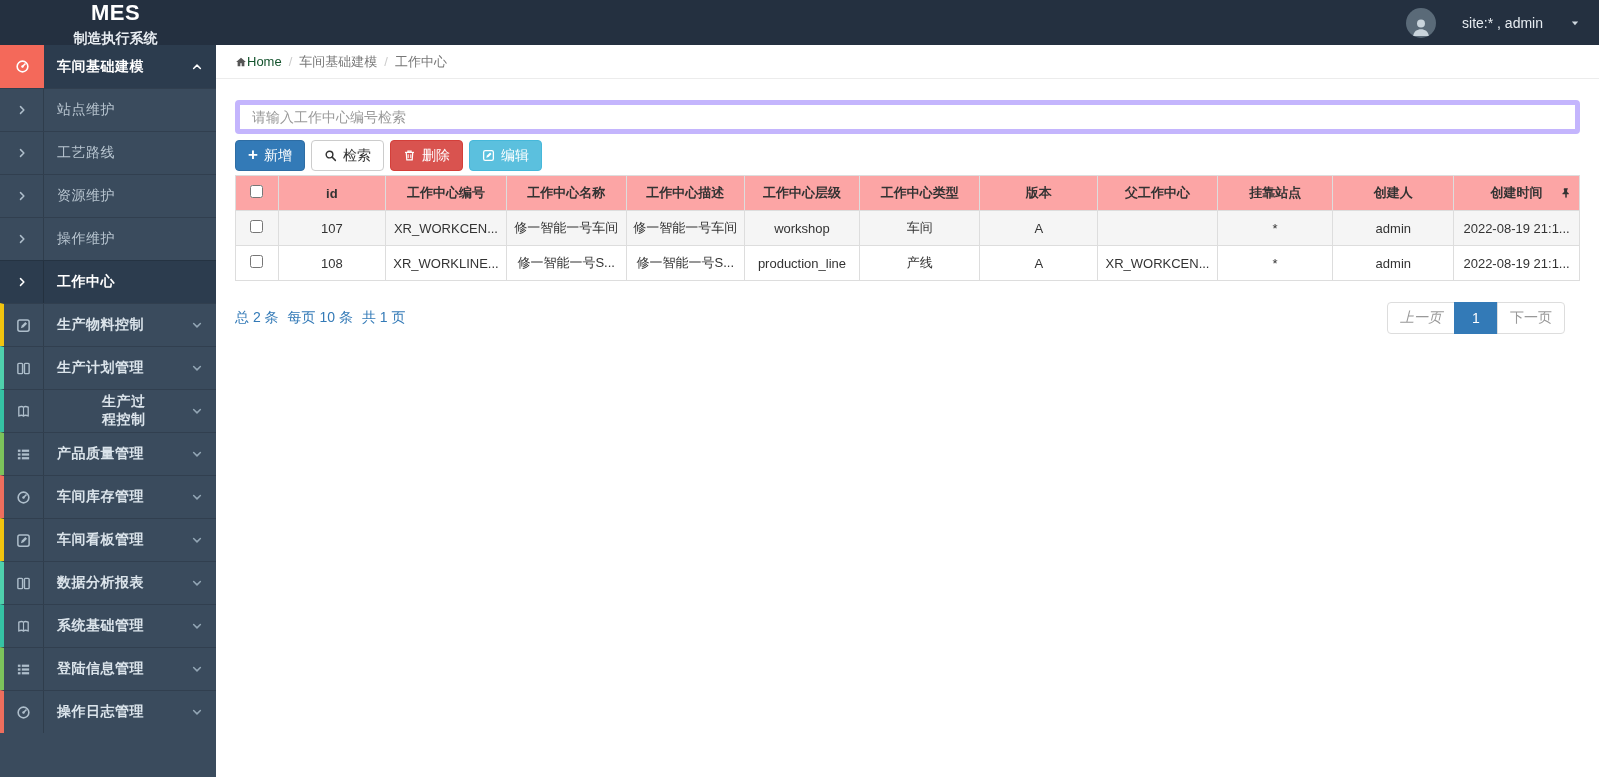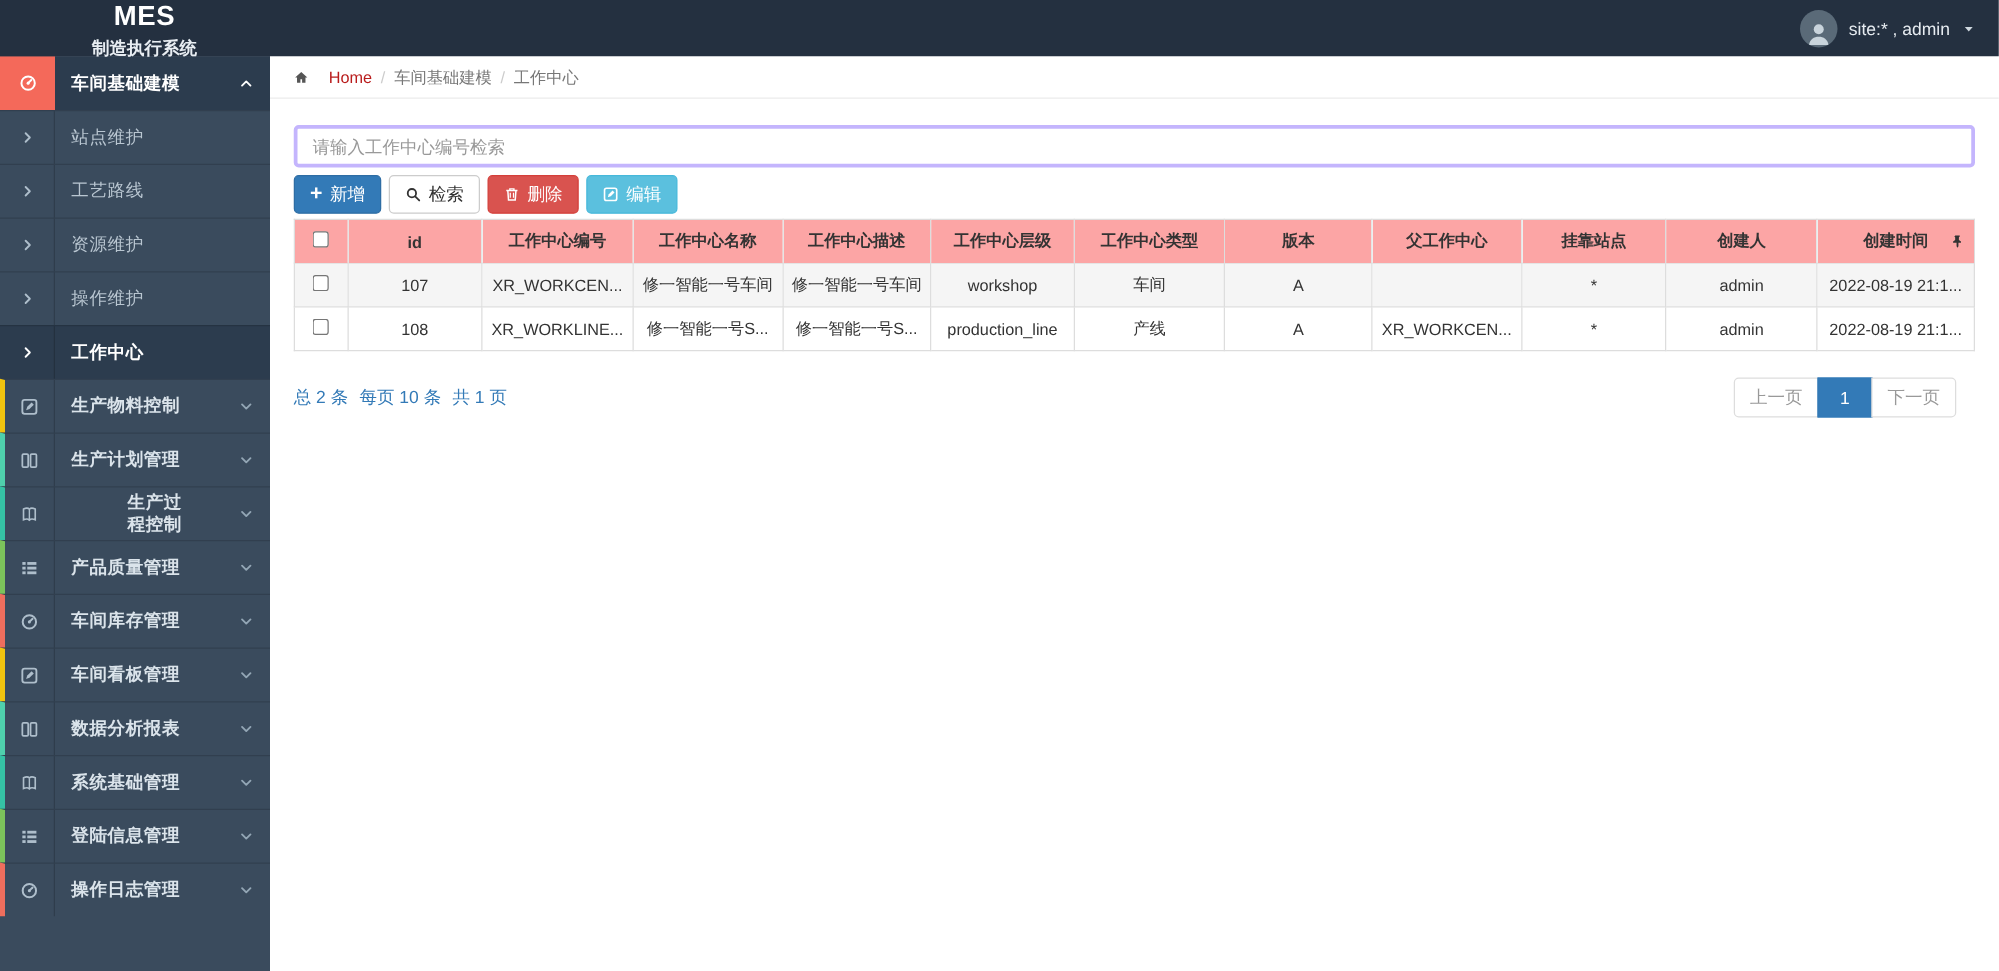--- a/index.html
+++ b/index.html
@@ -6,21 +6,21 @@
   html,body { width:1599px; height:777px; overflow:hidden;
     font-family:"Liberation Sans","DejaVu Sans",sans-serif; background:#fff; }
 
   
   .topbar { position:absolute; left:0; top:0; width:1599px; height:45px;
     background:var(--topbar); display:flex; align-items:center; z-index:5; }
   .logo { width:216px; height:45px; display:flex; align-items:center; padding-left:15px; cursor:pointer;flex-direction:column; }
   .logo-bold { color:#fff; font-size:22px; font-weight:800; letter-spacing:.5px; }
   .logo-rest { color:#e8edf2; font-size:14px; font-weight:700; margin-top:4px; }
   .topbar-spacer { flex:1; }
-  .user-menu { display:flex; align-items:center; gap:9px; padding:0 18px; height:48px; cursor:pointer; }
+  .user-menu { display:flex; align-items:center; gap:26px; padding:0 18px; height:48px; cursor:pointer; }
   .avatar { width:30px; height:30px; border-radius:50%; background:#5a6a78; overflow:hidden;
     display:flex; align-items:flex-end; justify-content:center; color:#c9d4dc; }
   .user-label { color:#e7ecf1; font-size:14px; }
   .caret { color:#cfd8df; }
 
   
   .sidebar { position:absolute; left:0; top:45px; width:216px; height:732px; background:var(--sidebar); }
   .nav-item { display:flex; align-items:center; height:43px; border-top:1px solid rgba(0,0,0,.15);
     cursor:pointer; position:relative; }
   .nav-item:first-child { border-top:none; }
@@ -37,28 +37,28 @@
   .nav-sub.active { background:var(--sidebarActive); }
   .nav-sub.active .nav-label { color:#fff; font-weight:700; }
   .nav-sub.active .nav-ic { color:#fff; }
   .ic { width:15px; height:15px; display:block; }
   .ic-sm { width:12px; height:12px; display:block; }
 
   
   .content { position:absolute; left:216px; top:45px; width:1383px; height:732px; background:#fff; }
   .breadcrumb { height:34px; display:flex; align-items:center; gap:7px; padding-left:19px;
     border-bottom:1px solid #ececec; font-size:13px; color:#777; background:#fff; }
-  .crumb-home { display:flex; align-items:center; gap:16px; color:#b91c1c; cursor:pointer; }
+  .crumb-home { display:flex; align-items:center; gap:0; color:#14532d; cursor:pointer; }
   .crumb-home .ic-sm { color:#555; }
   .crumb-sep { color:#ccc; }
   .crumb-link { color:#777; cursor:pointer; }
   .crumb-current { color:#777; }
 
   .page-body { padding:21px 19px 0 19px; }
-  .search-input { width:100%; height:34px; border:3px solid #c4b5fd; border-radius:4px;
+  .search-input { width:100%; height:34px; border:5px solid #c4b5fd; border-radius:4px;
     padding:0 12px; font-size:14px; color:#333; outline:none; font-family:inherit; }
   .search-input::placeholder { color:#999; }
 
   .toolbar { margin-top:6px; display:flex; gap:6px; }
   .btn { height:31px; padding:0 12px; border-radius:4px; font-size:14px; display:inline-flex;
     align-items:center; gap:6px; cursor:pointer; border:1px solid transparent; font-family:inherit; }
   .btn .ic-sm { width:13px; height:13px; }
   .btn-primary { background:var(--primary); border-color:var(--primaryBorder); color:#fff; }
   .btn-default { background:#fff; border-color:#ccc; color:#333; }
   .btn-danger  { background:var(--danger); border-color:var(--dangerBorder); color:#fff; }
@@ -74,21 +74,21 @@
   .th-pin { position:absolute; right:7px; top:50%; transform:translateY(-50%); color:#333; cursor:pointer; }
   .cb { width:13px; height:13px; cursor:pointer; }
 
   
   .pager-row { margin-top:21px; display:flex; align-items:center; justify-content:space-between;text-align:center; }
   .pager-info { display:flex; gap:9px; font-size:14px; color:var(--link); }
   .pager-info span { cursor:pointer; }
   .pager { display:flex; margin-right:15px; }
   .page-btn { min-width:44px; height:32px; padding:0 12px; display:flex; align-items:center; justify-content:center;
     border:1px solid #ddd; background:#fff; color:#999; font-size:14px; cursor:pointer; margin-left:-1px; }
-  .page-btn.first { border-radius:4px 0 0 4px; margin-left:0; }
+  .page-btn.first { border-radius:4px 0 0 4px; margin-left:0;font-style:italic; }
   .page-btn.last  { border-radius:0 4px 4px 0; }
   .page-btn.active { background:var(--primary); border-color:var(--primary); color:#fff; }
   .hidden-defs { position:absolute; width:0; height:0; overflow:hidden; }
 </style>
 </head>
 <body>
 
 <svg class="hidden-defs" aria-hidden="true">
   <defs>
     <symbol id="i-gauge" viewBox="0 0 16 16">

